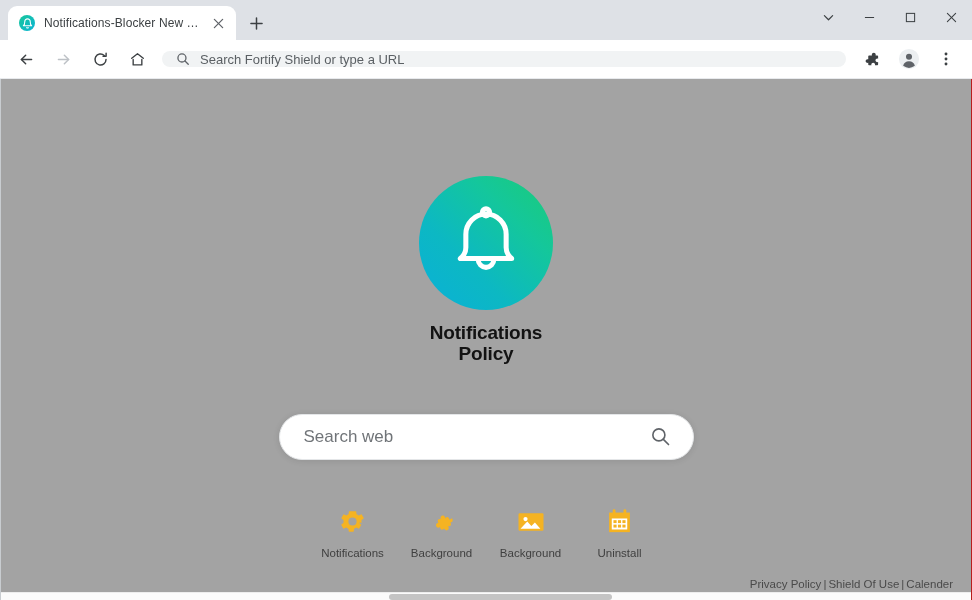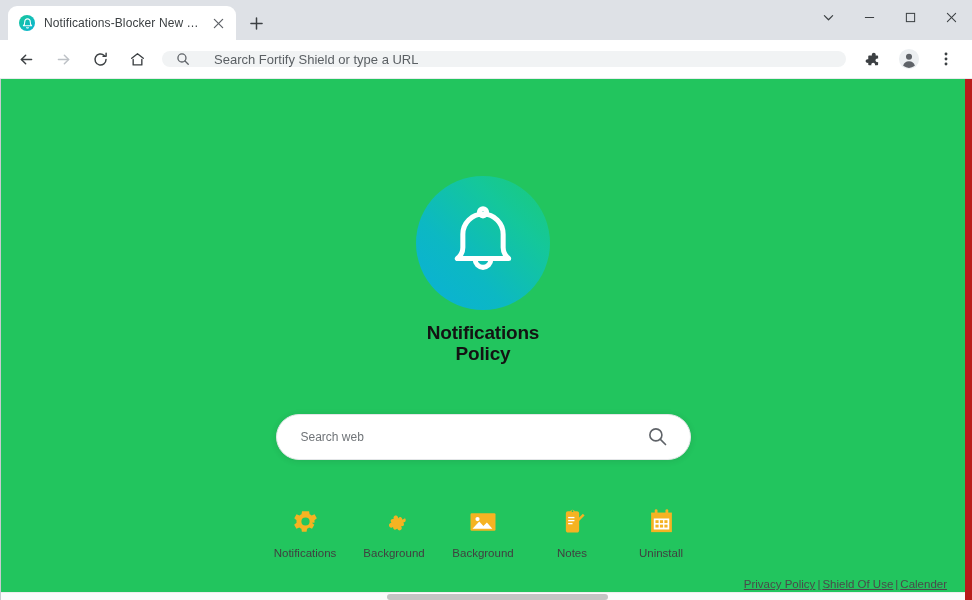--- a/index.html
+++ b/index.html
@@ -115,38 +115,38 @@
   .tb-btn.disabled { color: #bdc1c6; }
 
   .omnibox {
     flex: 1 1 auto;
     height: 16px;
     background: #f1f3f4;
     border-radius: 14px;
     display: flex;
     align-items: center;
     padding: 0 14px;
-    gap: 24px;
+    gap: 10px;
     margin: 0 7px 0 6px;
   }
   .omnibox-icon { color: #5f6368; display: flex; flex: 0 0 auto; }
   .omnibox-text {
     font-size: 13px;
     color: #5b6064;
     white-space: nowrap;
     overflow: hidden;
   }
 
   
   .viewport {
     flex: 1 1 auto;
-    background: #22c55e;
+    background: #a3a3a3;
     position: relative;
     border-left: 1px solid #c8ccd0;
-    border-right: 7px solid #b91c1c;
+    border-right: 1px solid #b91c1c;
     overflow: hidden;
   }
 
   .page {
     position: absolute;
     inset: 0;
     display: flex;
     flex-direction: column;
     align-items: center;
   }
@@ -185,21 +185,21 @@
     border: 1px solid #e4e6e8;
     border-radius: 24px;
     background: #ffffff;
     box-shadow: 0 1px 6px rgba(32,33,36,0.12);
     display: flex;
     align-items: center;
     padding: 0 22px 0 24px;
   }
   .searchbox-text {
     flex: 1 1 auto;
-    font-size: 12px;
+    font-size: 17px;
     color: #707478;
   }
   .searchbox-icon { color: #5f6368; display: flex; flex: 0 0 auto; }
 
   .shortcuts {
     margin-top: 46px;
     display: flex;
     align-items: flex-start;
     gap: 29px;
   }
@@ -224,21 +224,21 @@
   }
 
   .footer-links {
     position: absolute;
     right: 18px;
     bottom: 10px;
     font-size: 11.5px;
     color: #4a4a4a;
     white-space: nowrap;
   }
-  .footer-links span { color: #4a4a4a; text-decoration: underline; }
+  .footer-links span { color: #4a4a4a; }
   .sep { margin: 0 2px; }
 
   
   .hscroll {
     position: absolute;
     left: 0; right: 0; bottom: 0;
     height: 8px;
     background: #fbfbfb;
     border-top: 1px solid #ededed;
   }
@@ -431,32 +431,20 @@
           <span class="shortcut-icon">
             <svg width="30" height="30" viewBox="0 0 24 24" fill="currentColor">
               <rect x="2" y="5" width="20" height="14" rx="1"></rect>
               <circle cx="7.6" cy="9.6" r="1.7" fill="#ffffff"></circle>
               <path d="M3.6 17.4 9 11.6l3.3 3.5 2.8-2.7 4.4 5z" fill="#ffffff"></path>
             </svg>
           </span>
           <span class="shortcut-label">Background</span>
         </div>
 
-        <div class="shortcut">
-          <span class="shortcut-icon">
-            <svg width="29" height="29" viewBox="0 0 24 24" fill="currentColor">
-              <path d="M15.8 3.6h-1.9a2 2 0 0 0-3.8 0H8.2A1.7 1.7 0 0 0 6.5 5.3v14.1c0 .9.8 1.7 1.7 1.7h7.6c.9 0 1.7-.8 1.7-1.7V5.3c0-.9-.8-1.7-1.7-1.7zM12 2.6c.4 0 .8.4.8.8s-.4.8-.8.8-.8-.4-.8-.8.4-.8.8-.8z"></path>
-              <rect x="8.4" y="8.2" width="5.2" height="1.1" fill="#ffffff"></rect>
-              <rect x="8.4" y="10.7" width="5.2" height="1.1" fill="#ffffff"></rect>
-              <rect x="8.4" y="13.2" width="3.6" height="1.1" fill="#ffffff"></rect>
-              <path d="M20.6 5.6 22 7l-7.1 7.1-2 .6.6-2z"></path>
-            </svg>
-          </span>
-          <span class="shortcut-label">Notes</span>
-        </div>
 
         <div class="shortcut">
           <span class="shortcut-icon">
             <svg width="29" height="29" viewBox="0 0 24 24" fill="currentColor">
               <rect x="6.4" y="1.8" width="2.3" height="4.4" rx="1.1"></rect>
               <rect x="15.3" y="1.8" width="2.3" height="4.4" rx="1.1"></rect>
               <path d="M3.4 4.6h17.2v16.2H3.4z"></path>
               <rect x="5.6" y="9.5" width="12.8" height="9.1" fill="#ffffff"></rect>
               <g fill="currentColor">
                 <rect x="7" y="10.9" width="2.6" height="2.4"></rect>

